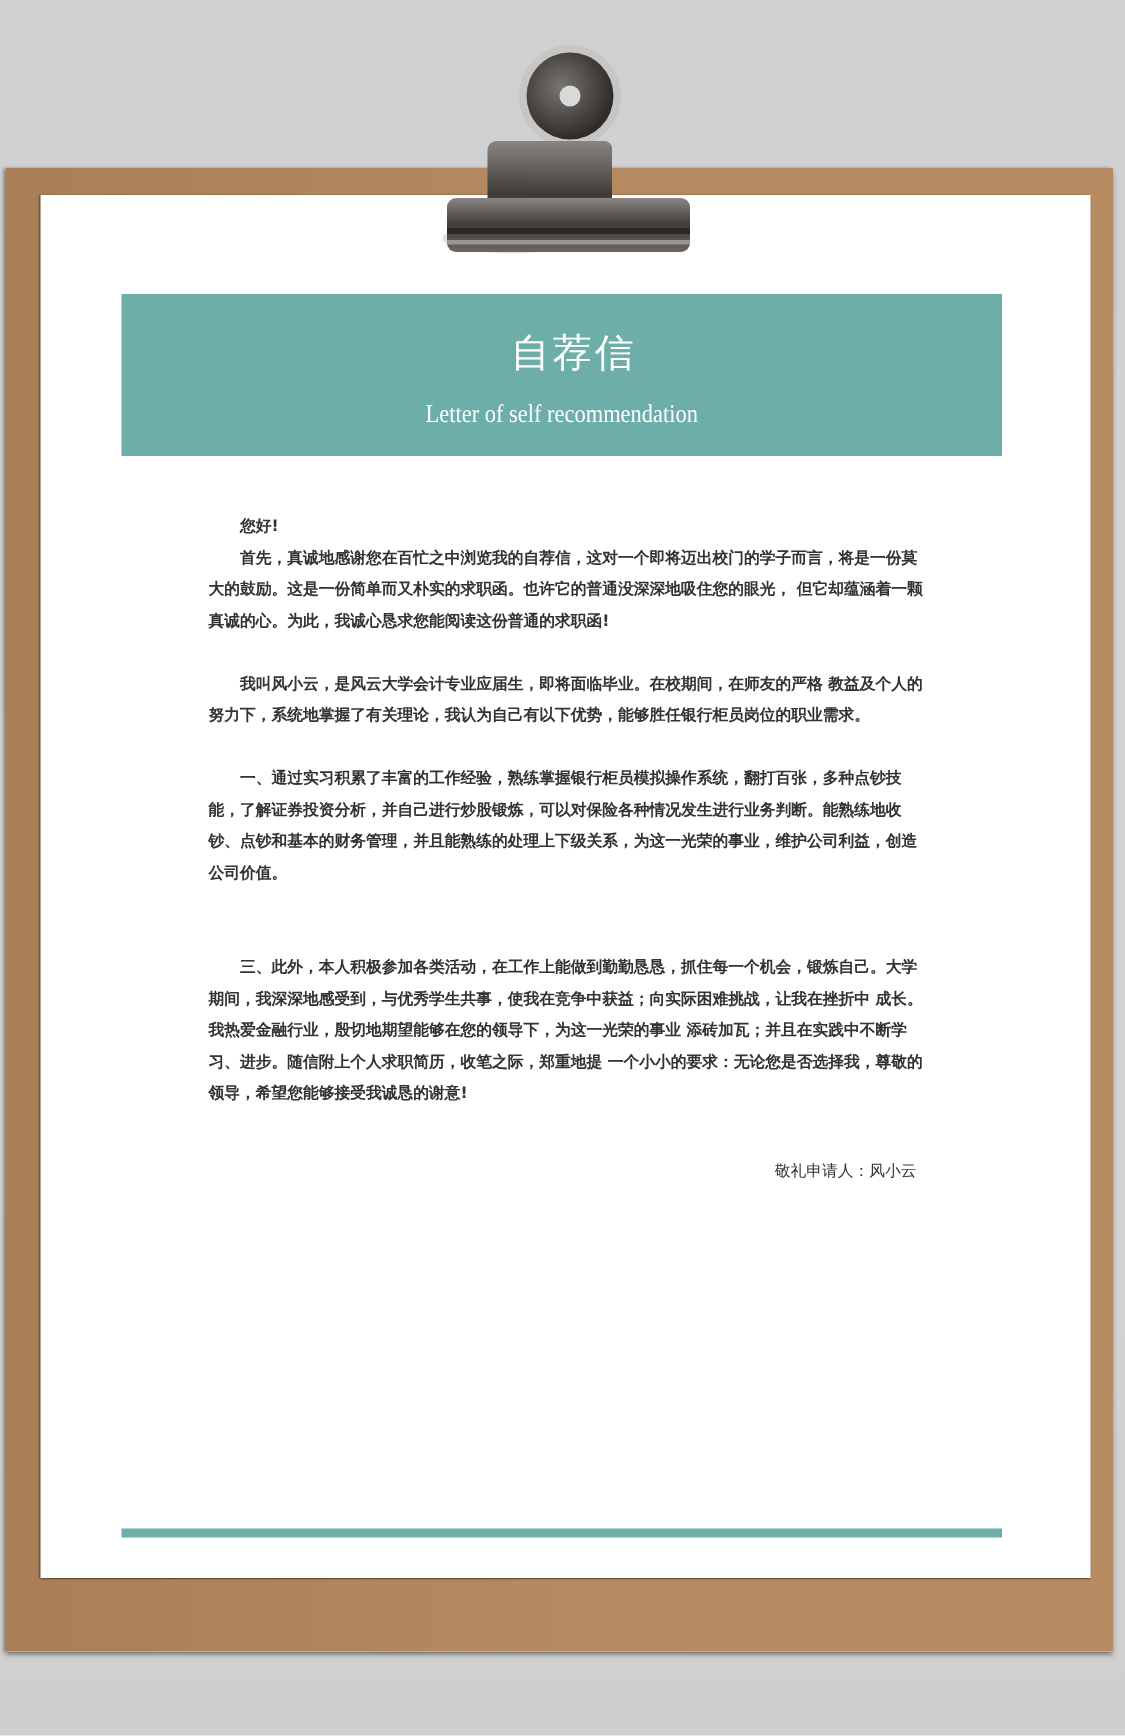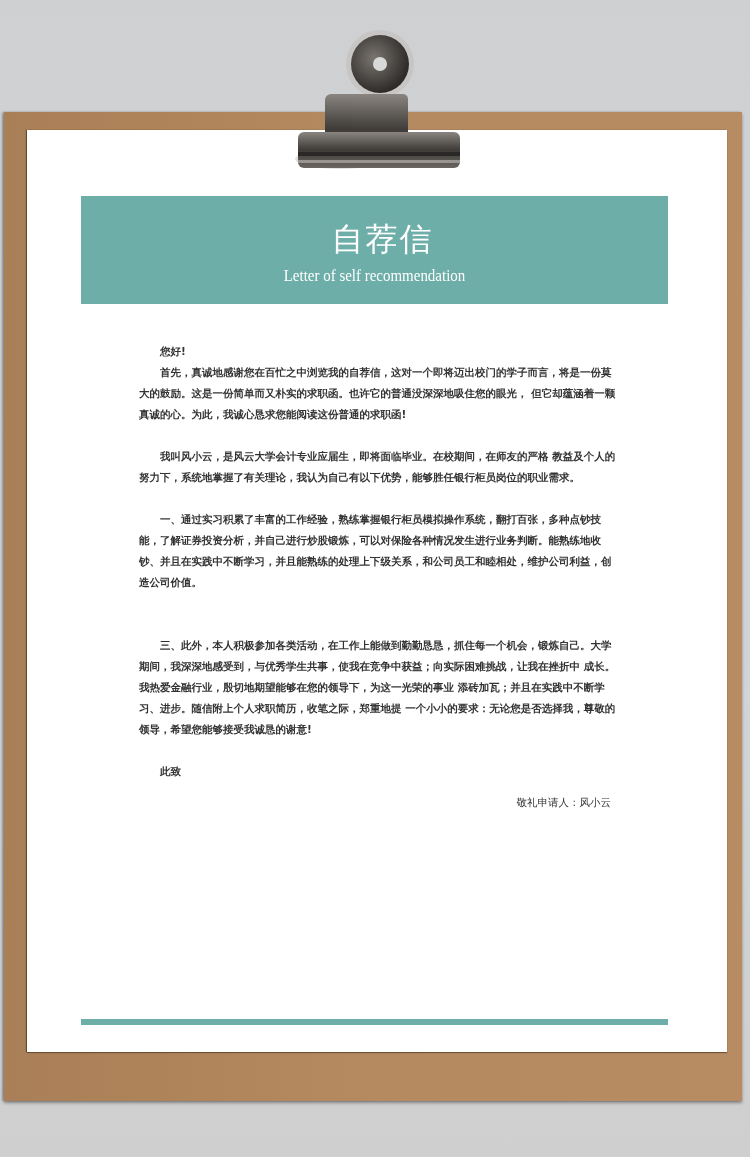--- a/index.html
+++ b/index.html
@@ -16,21 +16,21 @@
   }
   .paper {
     position: absolute; left: 27px; top: 130px; width: 700px; height: 922px;
     background: #ffffff;
     box-shadow: -1px 0 1px rgba(60,40,20,0.6), 0 1px 1px rgba(60,40,20,0.5);
   }
   .banner {
     position: absolute; left: 81px; top: 196px; width: 587px; height: 108px;
     background: #6eaea9; text-align: center; color: #fff;
   }
-  .banner .cn { position: absolute; left: 16px; right: 0; top: 22px; font-size: 32px; letter-spacing: 2px; }
+  .banner .cn { position: absolute; left: 16px; right: 0; top: 22px; font-size: 26px; letter-spacing: 2px; }
   .banner .en { position: absolute; left: 0; right: 0; top: 70px; font-size: 17px; font-family: "Liberation Serif", "DejaVu Serif", serif; transform: scaleX(0.88); }
   .letter { position: absolute; left: 139px; top: 341px; width: 480px; color: #333; font-size: 10.5px; line-height: 21px; }
   .letter p { margin: 0; }
   .indent { text-indent: 21px; font-weight: bold; }
   .gap { height: 21px; }
   .row { display: flex; justify-content: flex-end; }
   .right { text-align: right; }
   .bottom-bar { position: absolute; left: 81px; top: 1019px; width: 587px; height: 6px; background: #6eaea9; }
   .clip { position: absolute; left: 285px; top: 24px; width: 180px; height: 150px; }
 </style>
@@ -67,26 +67,25 @@
   <div class="cn">自荐信</div>
   <div class="en">Letter of self recommendation</div>
 </div>
 
 <div class="letter">
   <p class="indent">您好!</p>
   <p class="indent">首先，真诚地感谢您在百忙之中浏览我的自荐信，这对一个即将迈出校门的学子而言，将是一份莫大的鼓励。这是一份简单而又朴实的求职函。也许它的普通没深深地吸住您的眼光， 但它却蕴涵着一颗真诚的心。为此，我诚心恳求您能阅读这份普通的求职函!</p>
   <div class="gap"></div>
   <p class="indent">我叫风小云，是风云大学会计专业应届生，即将面临毕业。在校期间，在师友的严格 教益及个人的努力下，系统地掌握了有关理论，我认为自己有以下优势，能够胜任银行柜员岗位的职业需求。</p>
   <div class="gap"></div>
-  <p class="indent">一、通过实习积累了丰富的工作经验，熟练掌握银行柜员模拟操作系统，翻打百张，多种点钞技能，了解证券投资分析，并自己进行炒股锻炼，可以对保险各种情况发生进行业务判断。能熟练地收钞、并且在实践中不断学习，并且能熟练的处理上下级关系，和公司员工和睦相处，维护公司利益，创造公司价值。</p>
+  <p class="indent">一、通过实习积累了丰富的工作经验，熟练掌握银行柜员模拟操作系统，翻打百张，多种点钞技能，了解证券投资分析，并自己进行炒股锻炼，可以对保险各种情况发生进行业务判断。能熟练地收钞、点钞和基本的财务管理，并且能熟练的处理上下级关系，为这一光荣的事业，维护公司利益，创造公司价值。</p>
   <div class="gap"></div>
   <div class="gap"></div>
   <p class="indent">三、此外，本人积极参加各类活动，在工作上能做到勤勤恳恳，抓住每一个机会，锻炼自己。大学期间，我深深地感受到，与优秀学生共事，使我在竞争中获益；向实际困难挑战，让我在挫折中 成长。我热爱金融行业，殷切地期望能够在您的领导下，为这一光荣的事业 添砖加瓦；并且在实践中不断学习、进步。随信附上个人求职简历，收笔之际，郑重地提 一个小小的要求：无论您是否选择我，尊敬的领导，希望您能够接受我诚恳的谢意!</p>
   <div class="gap"></div>
-  <p class="indent">此致</p>
   <div style="height:10px"></div>
   <div class="row">
     <p>敬礼</p>
     <p style="margin-right:8px">申请人：风小云</p>
   </div>
   <div style="height:12px"></div>
 </div>
 
 <div class="bottom-bar"></div>
 

